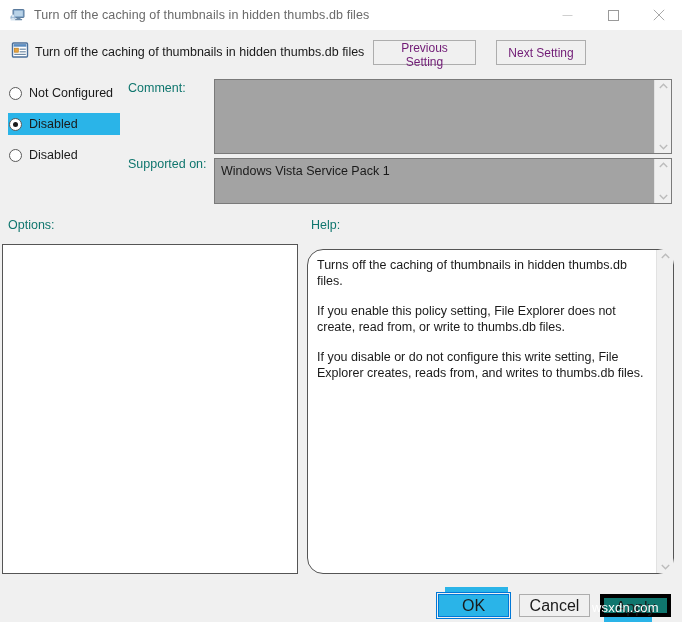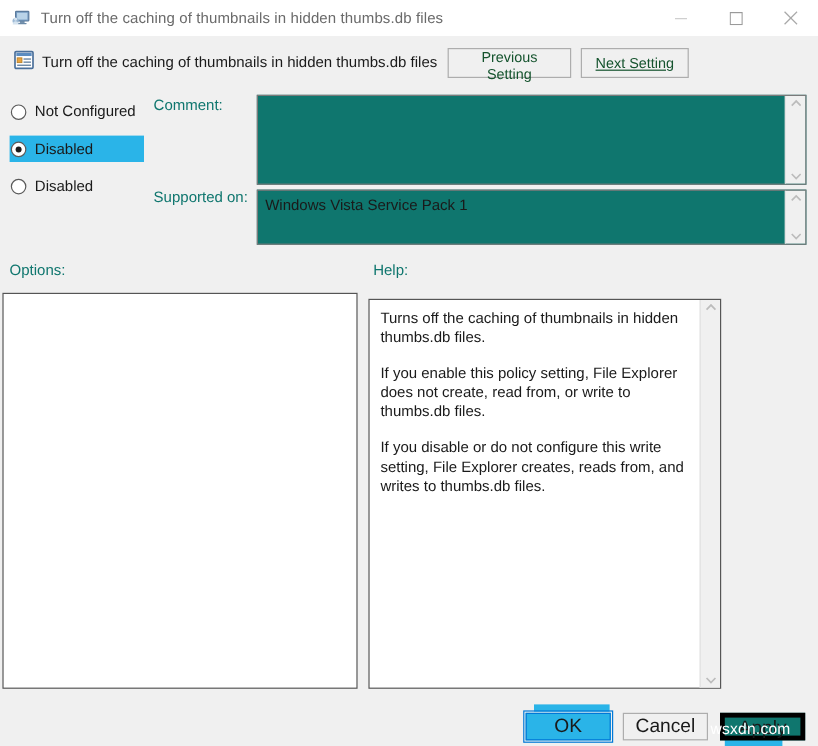--- a/index.html
+++ b/index.html
@@ -76,27 +76,27 @@
     white-space: nowrap;
   }
   .navbtn {
     position: absolute;
     top: 10px;
     height: 25px;
     background: #f0f0f0;
     border: 1px solid #adadad;
     font-family: "Liberation Sans", sans-serif;
     font-size: 12px;
-    color: #14532d;
+    color: #701a75;
     padding: 0 10px;
     cursor: default;
     box-sizing: border-box;
   }
   #btn-prev { left: 373px; width: 103px; }
-  #btn-next { left: 484px; width: 90px; text-decoration: underline; }
+  #btn-next { left: 496px; width: 90px; }
 
   
   #radiogroup {
     position: absolute;
     left: 8px; top: 82px;
     width: 112px;
   }
   .radio-row {
     display: flex;
     align-items: center;
@@ -138,21 +138,21 @@
     font-size: 12.5px;
     color: #0f766e;
     white-space: nowrap;
   }
   #label-comment { left: 128px; top: 81px; }
   #label-supported { left: 128px; top: 157px; text-align: right; }
 
   .boxwrap {
     position: absolute;
     border: 1px solid #7a7a7a;
-    background: #0f766e;
+    background: #a3a3a3;
     box-sizing: border-box;
     display: flex;
   }
   #comment-box {
     left: 214px; top: 79px;
     width: 458px; height: 75px;
   }
   #supported-box {
     left: 214px; top: 158px;
     width: 458px; height: 46px;
@@ -191,21 +191,21 @@
     background: #ffffff;
     box-sizing: border-box;
     display: flex;
   }
   #options-panel {
     left: 2px; top: 244px;
     width: 296px; height: 330px;
   }
   #help-panel {
     left: 307px; top: 249px;
-    width: 294px; height: 325px;
+    width: 367px; height: 325px; border-radius: 16px;
   }
   #help-text {
     flex: 1 1 auto;
     padding: 7px 9px 7px 9px;
     font-size: 12.5px;
     color: #1a1a1a;
     line-height: 16px;
     overflow: hidden;
   }
   #help-text p {

